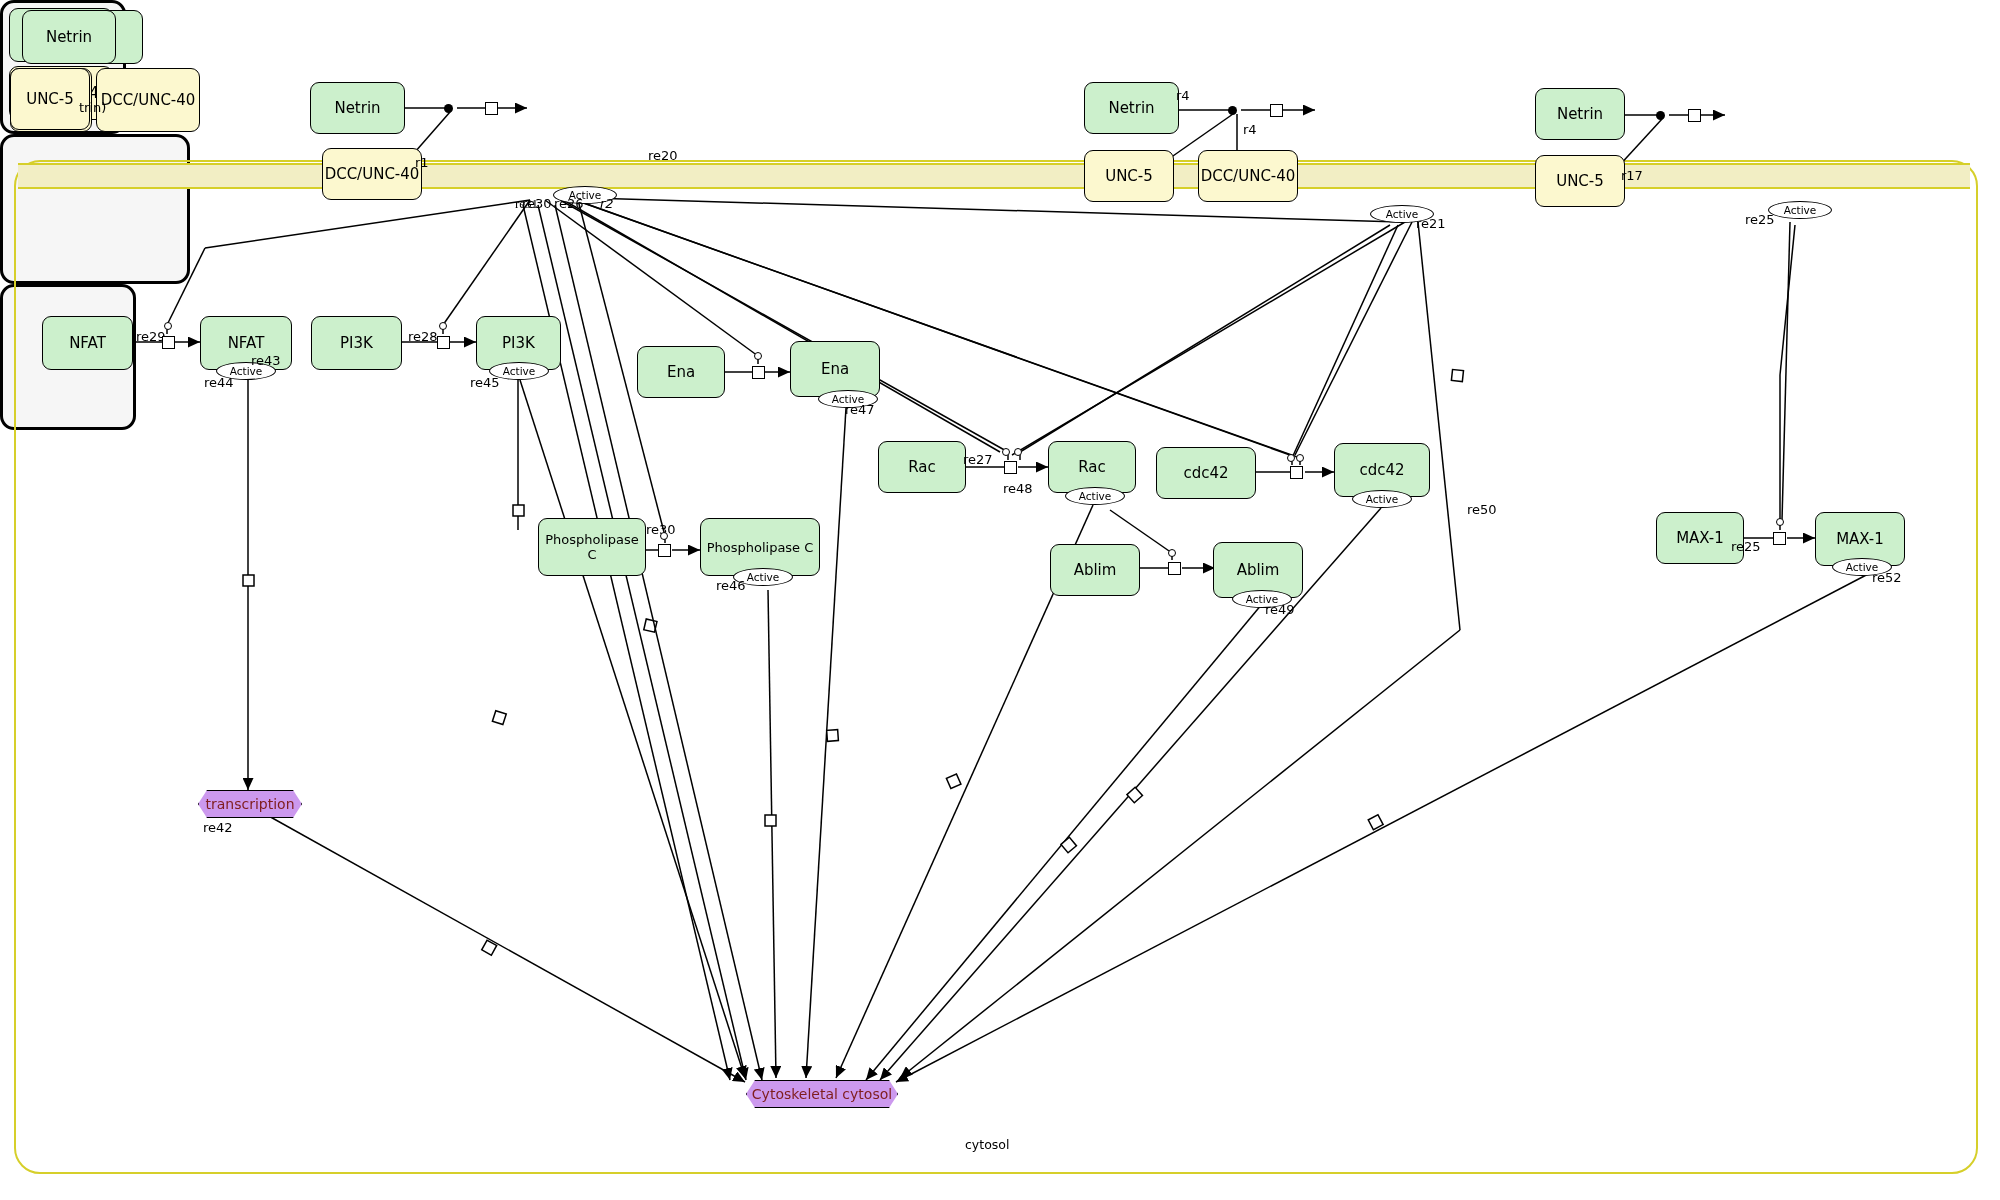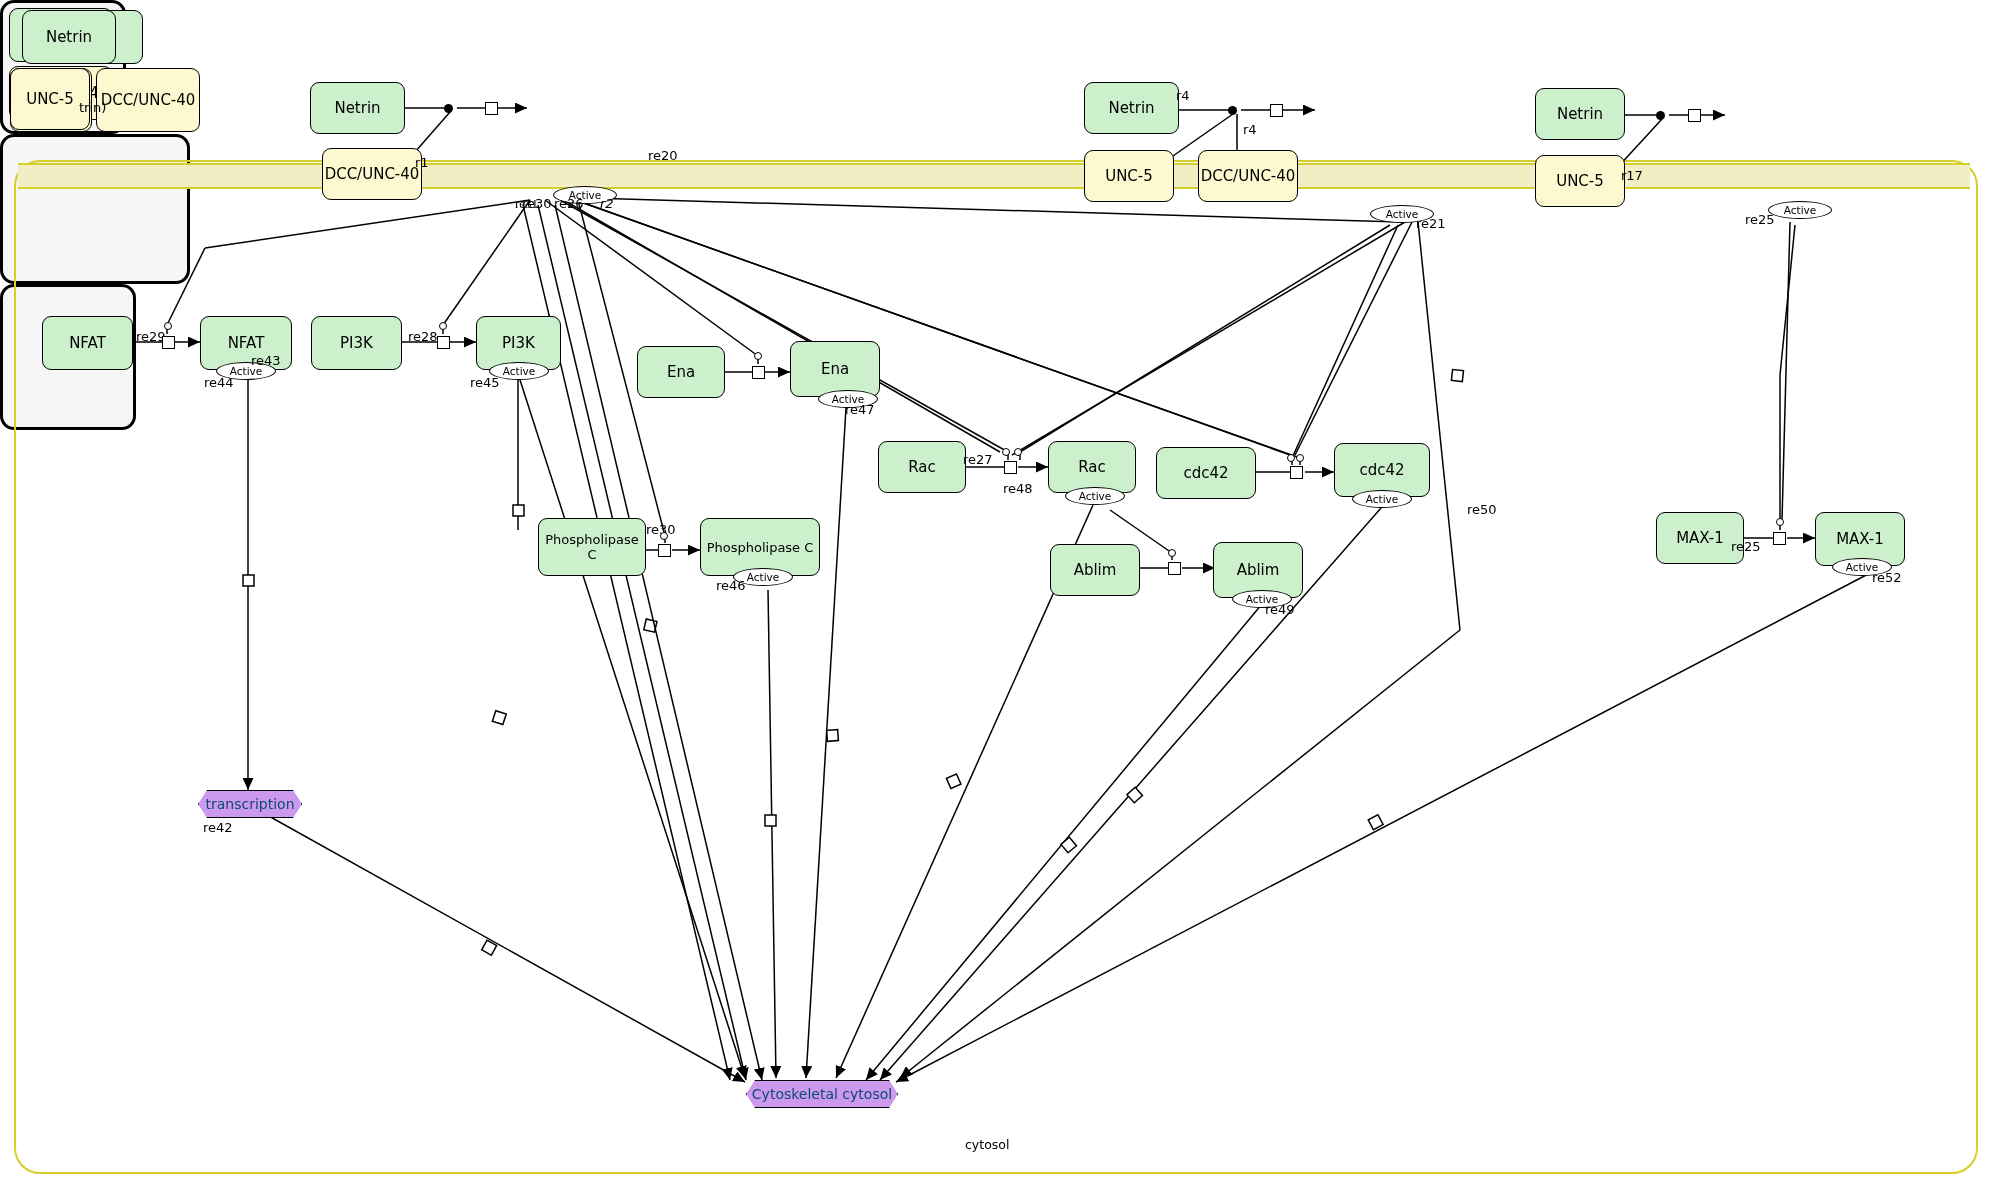--- a/index.html
+++ b/index.html
@@ -5,21 +5,21 @@
   html,body{margin:0;padding:0;background:#ffffff;}
   body{width:2000px;height:1200px;font-family:"DejaVu Sans",sans-serif;position:relative;overflow:hidden;}
   #canvas{position:absolute;left:0;top:0;width:2000px;height:1200px;}
   svg.layer{position:absolute;left:0;top:0;width:2000px;height:1200px;pointer-events:none;}
   .node{position:absolute;box-sizing:border-box;display:flex;align-items:center;justify-content:center;text-align:center;}
   .macro{background:#ccf0cc;border:1.6px solid #000;border-radius:9px;font-size:15px;color:#000;}
   .recep{background:#fcf8cf;border:1.6px solid #000;border-radius:9px;font-size:15px;color:#000;}
   .complexbox{background:#f6f6f6;border:3px solid #000;border-radius:14px;}
   .inner-macro{position:absolute;background:#ccf0cc;border:1.6px solid #000;border-radius:9px;display:flex;align-items:center;justify-content:center;font-size:15px;}
   .inner-recep{position:absolute;background:#fcf8cf;border:1.6px solid #000;border-radius:9px;display:flex;align-items:center;justify-content:center;font-size:15px;}
-  .phenotype{position:absolute;background:#cc99ee;border:1.6px solid #000;display:flex;align-items:center;justify-content:center;font-size:14px;color:#0c4a6e;
+  .phenotype{position:absolute;background:#cc99ee;border:1.6px solid #000;display:flex;align-items:center;justify-content:center;font-size:14px;color:#7f1d1d;
     clip-path:polygon(9px 0,calc(100% - 9px) 0,100% 50%,calc(100% - 9px) 100%,9px 100%,0 50%);}
   .unitinfo{position:absolute;background:#ffffff;border:1.4px solid #000;border-radius:50%/50%;display:flex;align-items:center;justify-content:center;font-size:10.5px;color:#000;white-space:nowrap;}
   .rlabel{position:absolute;font-size:13px;color:#000;white-space:nowrap;}
   .cytosol-label{position:absolute;font-size:12.5px;color:#000;}
   .memb-outer{position:absolute;border:2.4px solid #d6cf2a;border-radius:26px;background:transparent;}
   .memb-fill{position:absolute;background:#f2eec4;}
   .memb-line{position:absolute;background:#d6cf2a;height:2.4px;}
   .port{position:absolute;width:13px;height:13px;border:1.6px solid #000;background:#fff;box-sizing:border-box;}
   .pcirc{position:absolute;width:8px;height:8px;border:1.5px solid #000;border-radius:50%;background:#fff;box-sizing:border-box;}
   .pdot{position:absolute;width:9px;height:9px;border-radius:50%;background:#000;}

